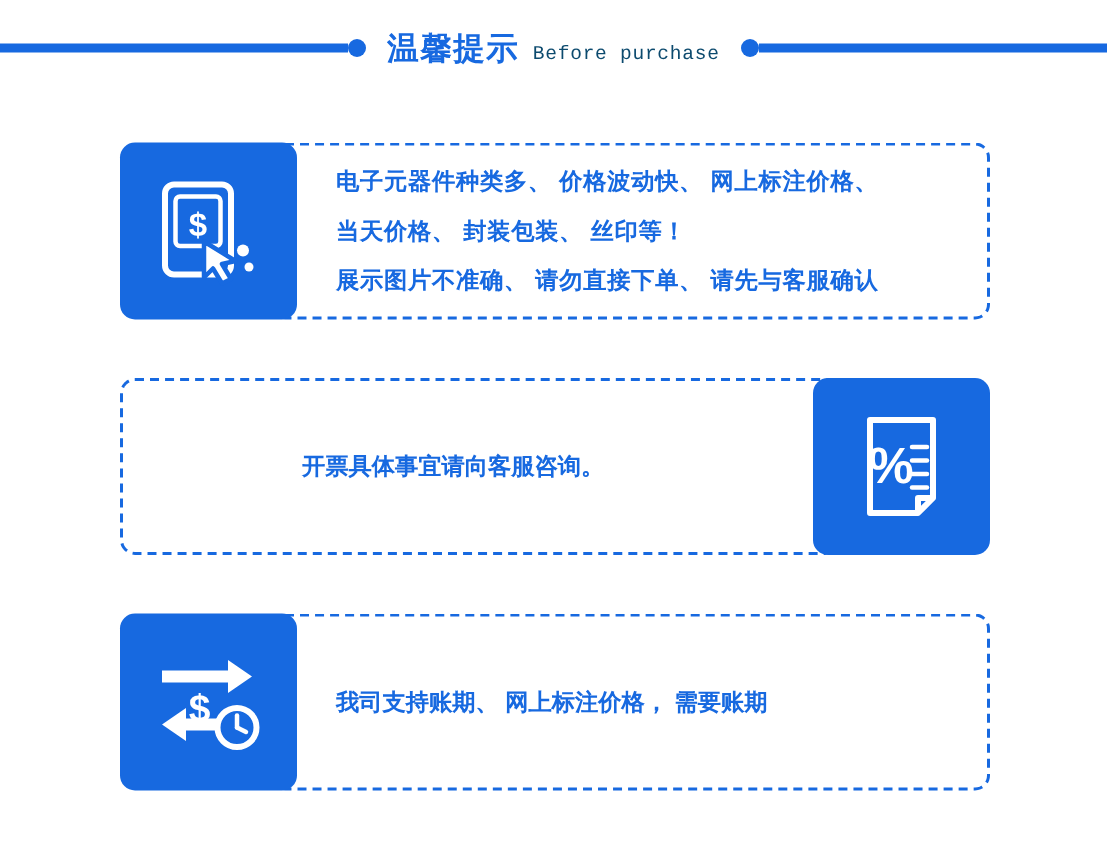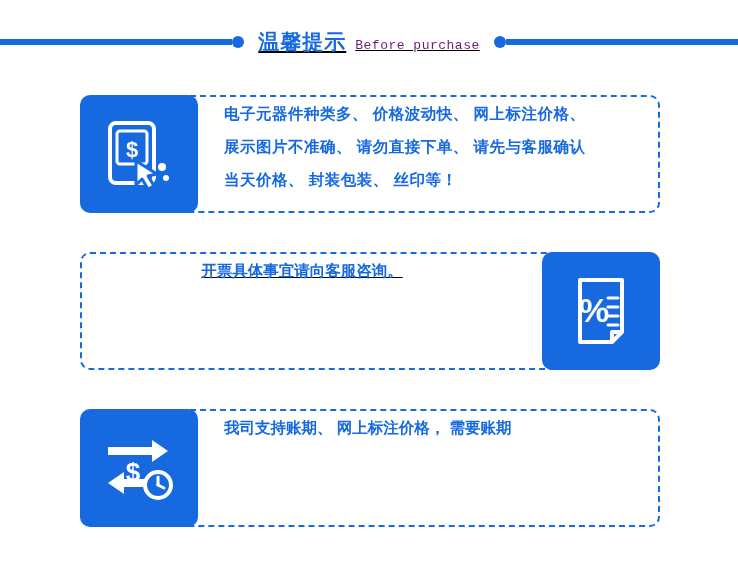--- a/index.html
+++ b/index.html
@@ -15,28 +15,27 @@
   }
   .page {
     position: relative;
     width: 738px;
     height: 575px;
   }
 
   
   .header {
     position: absolute;
-    top: 22px;
+    top: 12px;
     left: 0;
     width: 738px;
     height: 40px;
     display: flex;
     align-items: center;
     justify-content: center;
-    text-decoration: underline;
   }
   .rule {
     height: 6px;
     background: #1769e0;
     flex: 1 1 auto;
     min-width: 10px;
   }
   .rule-left {
     margin-right: 0;
     border-radius: 0;
@@ -56,21 +55,21 @@
     white-space: nowrap;
   }
   .header-title-cn {
     color: #1769e0;
     font-size: 21px;
     font-weight: bold;
     letter-spacing: 1px;
     font-family: "Liberation Sans", sans-serif;
   }
   .header-title-en {
-    color: #701a75;
+    color: #0c4a6e;
     font-size: 13px;
     margin-left: 9px;
     font-family: "Liberation Mono", monospace;
     letter-spacing: 0.5px;
   }
 
   
   .row {
     position: absolute;
     display: flex;
@@ -83,21 +82,21 @@
     border-radius: 10px;
     flex: 0 0 auto;
     display: flex;
     align-items: center;
     justify-content: center;
   }
   .text-box {
     border: 2px dashed #1769e0;
     border-radius: 10px;
     display: flex;
-    align-items: flex-start;
+    align-items: center;
     box-sizing: border-box;
   }
   .text-inner {
     color: #1769e0;
     font-size: 15.5px;
     line-height: 33px;
     font-weight: bold;
     font-family: "Liberation Sans", sans-serif;
   }
 
@@ -112,21 +111,20 @@
   .row1 .text-inner { letter-spacing: 0.5px; }
 
   
   .row2 { top: 252px; left: 80px; }
   .row2 .text-box {
     width: 480px;
     height: 118px;
     margin-right: -18px;
     justify-content: center;
     padding-right: 36px;
-    text-decoration: underline;
   }
 
   
   .row3 { top: 409px; left: 80px; }
   .row3 .text-box {
     width: 480px;
     height: 118px;
     margin-left: -18px;
     padding: 0 0 0 42px;
   }
@@ -158,22 +156,22 @@
         <rect x="15" y="14" width="30" height="33" rx="3" ry="3" fill="none" stroke="#ffffff" stroke-width="3"></rect>
         <text x="30" y="40" font-family="Liberation Sans, sans-serif" font-size="22" font-weight="bold" fill="#ffffff" text-anchor="middle">$</text>
         <path d="M34 44 L34 68 L40 62 L46 72 L52 69 L46 59 L55 57 Z" fill="#ffffff" stroke="#1769e0" stroke-width="3" stroke-linejoin="round"></path>
         <circle cx="60" cy="50" r="4" fill="#ffffff"></circle>
         <circle cx="64" cy="61" r="3" fill="#ffffff"></circle>
       </svg>
     </div>
     <div class="text-box">
       <div class="text-inner">
         <div>电子元器件种类多、 价格波动快、 网上标注价格、</div>
+        <div>当天价格、 封装包装、 丝印等！</div>
         <div>展示图片不准确、 请勿直接下单、 请先与客服确认</div>
-        <div>当天价格、 封装包装、 丝印等！</div>
       </div>
     </div>
   </div>
 
   <div class="row row2">
     <div class="text-box">
       <div class="text-inner">
         <div>开票具体事宜请向客服咨询。</div>
       </div>
     </div>

